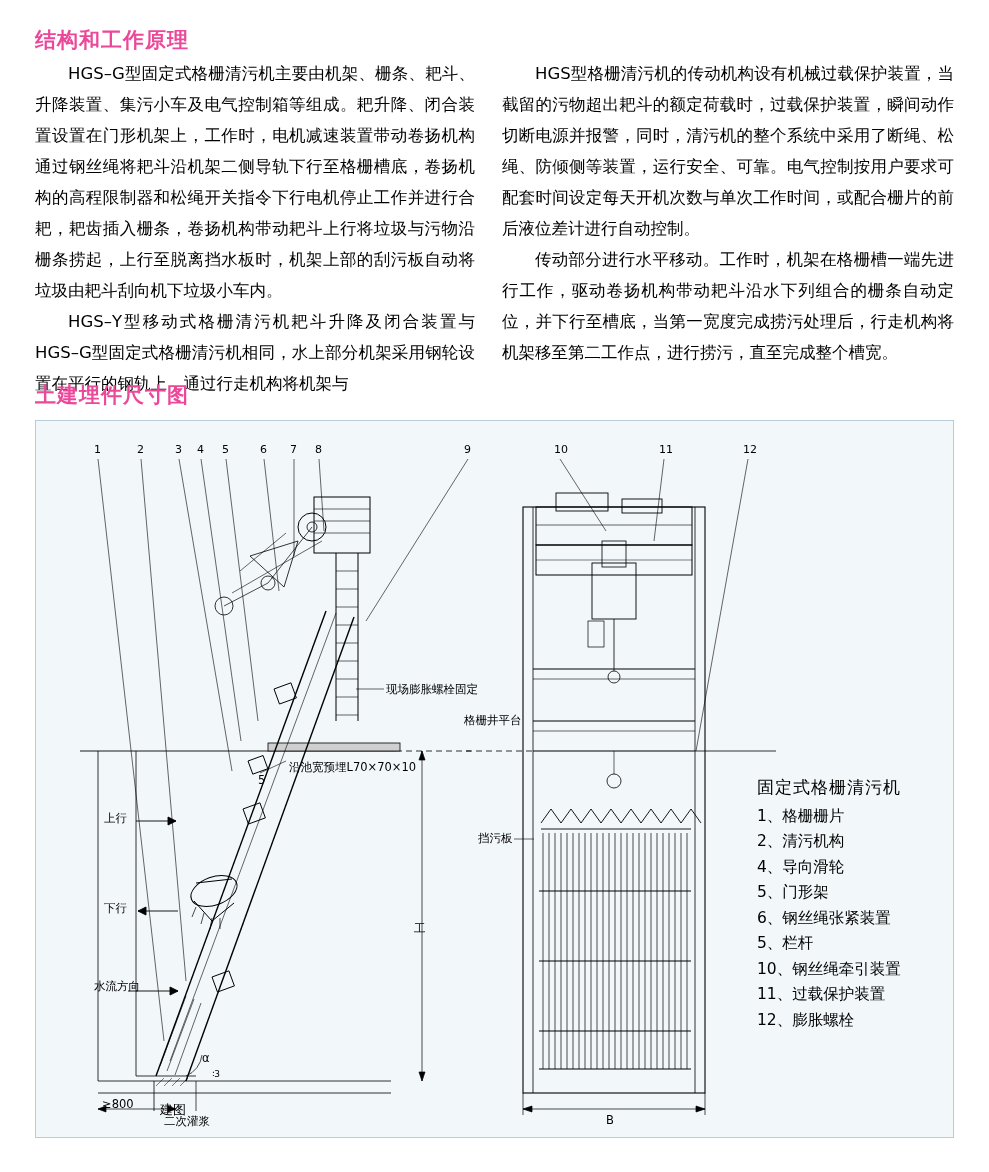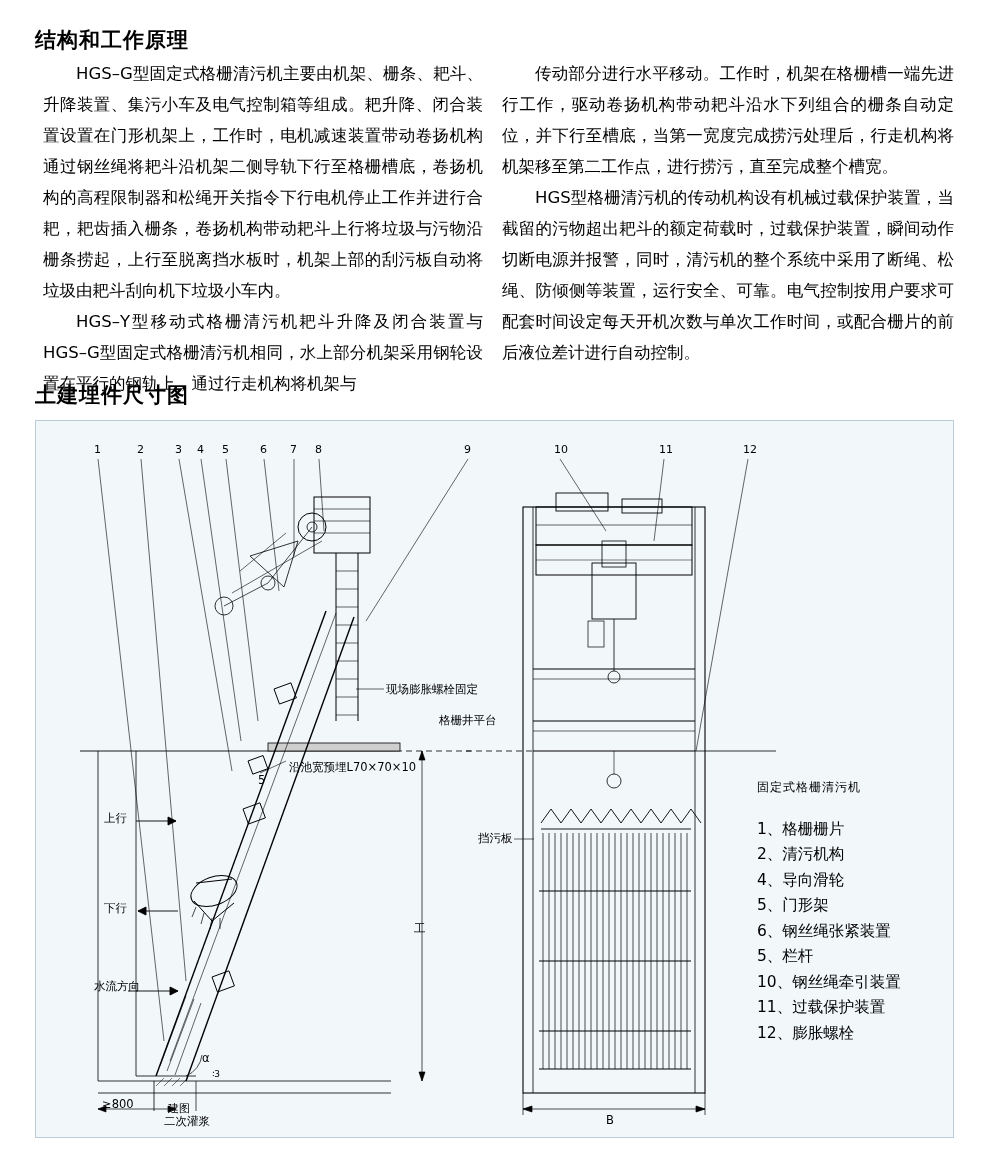--- a/index.html
+++ b/index.html
@@ -9,38 +9,38 @@
     background:#ffffff;
     font-family:"DejaVu Sans","Liberation Sans",sans-serif;
     color:#000;
     position:relative;
     overflow:hidden;
   }
   .page{position:relative;width:989px;height:1172px;}
 
   
   .section-title{
-    color:#000000;
+    color:#ec4899;
     font-weight:bold;
     font-size:21px;
     letter-spacing:1px;
   }
   #h-structure{position:absolute;left:35px;top:26px;}
   #h-civil{position:absolute;left:35px;top:381px;}
 
   
   .col{
     position:absolute;
     font-size:16.5px;
     line-height:31px;
     text-align:justify;
     color:#000;
   }
   .col p{margin:0;text-indent:2em;}
-  #col-left{left:35px;top:58px;width:440px;margin-left:8px;}
+  #col-left{left:35px;top:58px;width:440px;}
   #col-right{left:502px;top:58px;width:452px;}
 
   
   #figure{
     position:absolute;
     left:35px;top:420px;
     width:919px;height:718px;
     background:#f2f7fa;
     border:1px solid #b9ccd8;
     box-sizing:border-box;
@@ -49,21 +49,21 @@
 
   
   #legend{
     position:absolute;
     left:757px;top:775px;
     width:200px;
     font-size:15.5px;
     line-height:25.5px;
     color:#000;
   }
-  #legend .legend-title{font-size:12px;margin-bottom:16px;letter-spacing:1px;}
+  #legend .legend-title{font-size:17px;margin-bottom:3px;letter-spacing:1px;}
   #legend ol{list-style:none;margin:0;padding:0;}
   #legend li{white-space:nowrap;}
 
   
   .fig-label{
     position:absolute;
     font-size:11.5px;
     color:#000;
     white-space:nowrap;
   }
@@ -79,22 +79,22 @@
 <div class="page">
 
   <div class="section-title" id="h-structure">结构和工作原理</div>
 
   <div class="col" id="col-left">
     <p>HGS–G型固定式格栅清污机主要由机架、栅条、耙斗、升降装置、集污小车及电气控制箱等组成。耙升降、闭合装置设置在门形机架上，工作时，电机减速装置带动卷扬机构通过钢丝绳将耙斗沿机架二侧导轨下行至格栅槽底，卷扬机构的高程限制器和松绳开关指令下行电机停止工作并进行合耙，耙齿插入栅条，卷扬机构带动耙斗上行将垃圾与污物沿栅条捞起，上行至脱离挡水板时，机架上部的刮污板自动将垃圾由耙斗刮向机下垃圾小车内。</p>
     <p>HGS–Y型移动式格栅清污机耙斗升降及闭合装置与HGS–G型固定式格栅清污机相同，水上部分机架采用钢轮设置在平行的钢轨上，通过行走机构将机架与</p>
   </div>
 
   <div class="col" id="col-right">
+    <p>HGS型格栅清污机的传动机构设有机械过载保护装置，当截留的污物超出耙斗的额定荷载时，过载保护装置，瞬间动作切断电源并报警，同时，清污机的整个系统中采用了断绳、松绳、防倾侧等装置，运行安全、可靠。电气控制按用户要求可配套时间设定每天开机次数与单次工作时间，或配合栅片的前后液位差计进行自动控制。</p>
     <p>传动部分进行水平移动。工作时，机架在格栅槽一端先进行工作，驱动卷扬机构带动耙斗沿水下列组合的栅条自动定位，并下行至槽底，当第一宽度完成捞污处理后，行走机构将机架移至第二工作点，进行捞污，直至完成整个槽宽。</p>
-    <p>HGS型格栅清污机的传动机构设有机械过载保护装置，当截留的污物超出耙斗的额定荷载时，过载保护装置，瞬间动作切断电源并报警，同时，清污机的整个系统中采用了断绳、松绳、防倾侧等装置，运行安全、可靠。电气控制按用户要求可配套时间设定每天开机次数与单次工作时间，或配合栅片的前后液位差计进行自动控制。</p>
   </div>
 
   <div class="section-title" id="h-civil">土建埋件尺寸图</div>
 
   <div id="figure">
     <svg width="917" height="716" viewBox="0 0 917 716">
       <g stroke="#000" fill="none" stroke-width="0.8">
 
         <g stroke-width="0.6">
           <line x1="62" y1="38" x2="128" y2="620"></line>
@@ -312,33 +312,33 @@
     <span class="num-label" style="left:224px; top:22px;">6</span>
     <span class="num-label" style="left:254px; top:22px;">7</span>
     <span class="num-label" style="left:279px; top:22px;">8</span>
     <span class="num-label" style="left:428px; top:22px;">9</span>
 
     <span class="num-label" style="left:518px; top:22px;">10</span>
     <span class="num-label" style="left:623px; top:22px;">11</span>
     <span class="num-label" style="left:707px; top:22px;">12</span>
 
     <span class="fig-label" style="left:350px; top:261px;">现场膨胀螺栓固定</span>
-    <span class="fig-label" style="left:403px; top:292px;font-family:Liberation Serif, serif;">格栅井平台</span>
+    <span class="fig-label" style="left:428px; top:292px;font-family:Liberation Serif, serif;">格栅井平台</span>
     <span class="fig-label" style="left:253px; top:339px;">沿池宽预埋L70×70×10</span>
     <span class="fig-label" style="left:222px; top:352px;">5</span>
     <span class="fig-label" style="left:442px; top:410px;">挡污板</span>
     <span class="fig-label" style="left:68px;  top:390px;">上行</span>
     <span class="fig-label" style="left:68px;  top:480px;">下行</span>
     <span class="fig-label" style="left:58px;  top:558px;">水流方向</span>
     <span class="fig-label" style="left:166px; top:630px;">α</span>
     <span class="fig-label" style="left:378px; top:500px;">工</span>
     <span class="fig-label" style="left:570px; top:692px;">B</span>
     <span class="fig-label" style="left:66px;  top:676px;">≥800</span>
     <span class="fig-label" style="left:128px; top:693px;">二次灌浆</span>
-    <span class="fig-label" style="left:124px; top:680px; font-size:11px;margin-left:8px;">建图</span>
+    <span class="fig-label" style="left:124px; top:680px; font-size:13px;">建图</span>
     <span class="fig-label" style="left:176px; top:648px; font-size:9px;">∶3</span>
   </div>
 
   <div id="legend">
     <div class="legend-title">固定式格栅清污机</div>
     <ol>
       <li>1、格栅栅片</li>
       <li>2、清污机构</li>
       <li>4、导向滑轮</li>
       <li>5、门形架</li>

